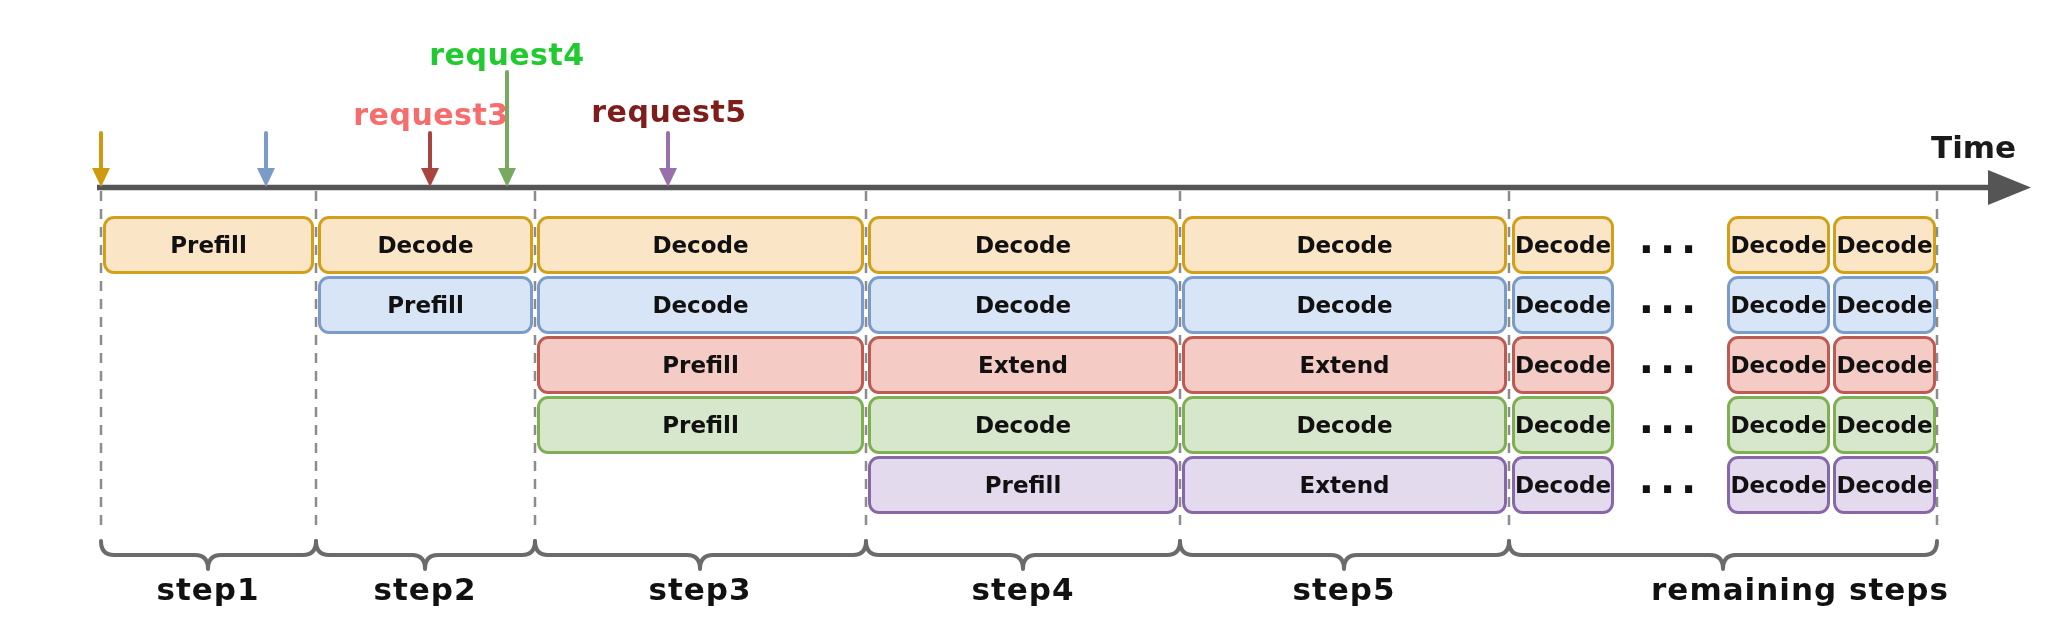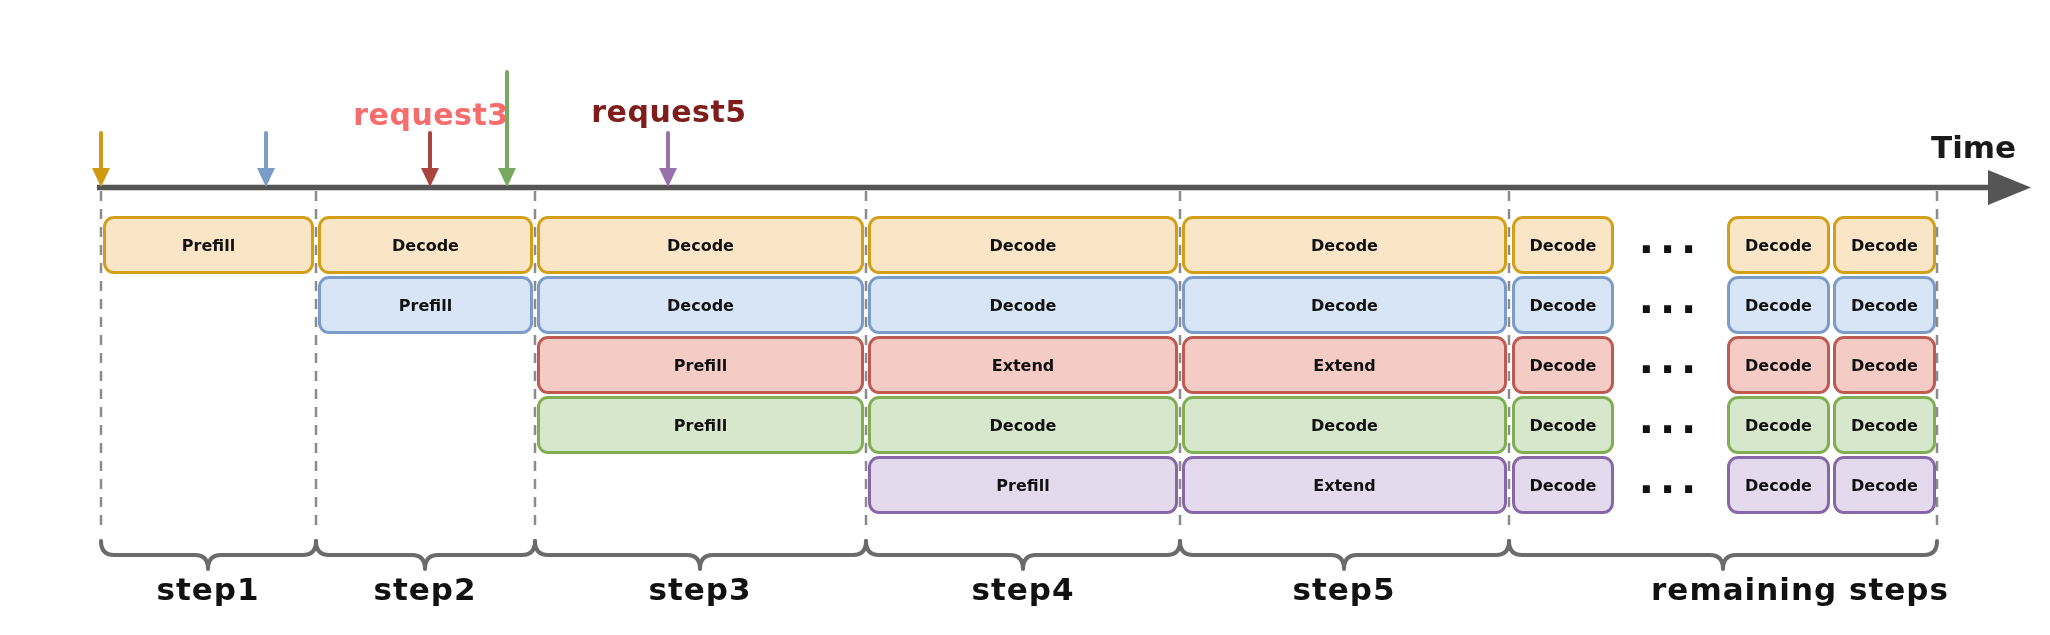--- a/index.html
+++ b/index.html
@@ -12,21 +12,21 @@
     position:absolute;transform:translateX(-50%);
     font-size:30px;font-weight:600;white-space:nowrap;letter-spacing:0.5px;
   }
   .time-label{
     position:absolute;font-size:31px;font-weight:700;color:#1a1a1a;white-space:nowrap;
   }
   .box{
     position:absolute;box-sizing:border-box;
     border:3px solid;border-radius:11px;
     display:flex;align-items:center;justify-content:center;
-    font-size:16px;font-weight:600;color:#111;white-space:nowrap;overflow:hidden;
+    font-size:23px;font-weight:600;color:#111;white-space:nowrap;overflow:hidden;
   }
   .dots{
     position:absolute;display:flex;align-items:center;justify-content:center;
     font-size:40px;font-weight:700;letter-spacing:6px;color:#111;
     padding-bottom:12px;box-sizing:border-box;
   }
   .step-label{
     position:absolute;transform:translateX(-50%);top:571px;
     font-size:31px;font-weight:600;color:#111;white-space:nowrap;letter-spacing:1px;
   }
@@ -78,20 +78,21 @@
       <path d="M 101 541 Q 101 555 114 555 L 195 555 Q 208 555 208 569 Q 208 555 221 555 L 303 555 Q 316 555 316 541"></path>
       <path d="M 316 541 Q 316 555 329 555 L 412 555 Q 425 555 425 569 Q 425 555 438 555 L 522 555 Q 535 555 535 541"></path>
       <path d="M 535 541 Q 535 555 548 555 L 687 555 Q 700 555 700 569 Q 700 555 713 555 L 853 555 Q 866 555 866 541"></path>
       <path d="M 866 541 Q 866 555 879 555 L 1010 555 Q 1023 555 1023 569 Q 1023 555 1036 555 L 1167 555 Q 1180 555 1180 541"></path>
       <path d="M 1180 541 Q 1180 555 1193 555 L 1331 555 Q 1344 555 1344 569 Q 1344 555 1357 555 L 1496 555 Q 1509 555 1509 541"></path>
       <path d="M 1509 541 Q 1509 555 1522 555 L 1710 555 Q 1723 555 1723 569 Q 1723 555 1736 555 L 1924 555 Q 1937 555 1937 541"></path>
     </g>
   </svg>
 
   <span class="req-label" style="left: 431px; top: 97px; color: rgb(247, 108, 108);">request3</span>
+  <span class="req-label" style="left: 507px; top: 37px; color: rgb(33, 203, 47);">request4</span>
   <span class="req-label" style="left: 669px; top: 94px; color: #7f1d1d;">request5</span>
 
   <span class="time-label" style="left:1931px;top:129px">Time</span>
 
   <div id="boxes-layer">
       <div class="box" style="left: 103px; top: 216px; width: 211px; height: 58px; background: rgb(251, 229, 199); border-color: rgb(210, 160, 24);">Prefill</div>
       <div class="box" style="left: 318px; top: 216px; width: 215px; height: 58px; background: rgb(251, 229, 199); border-color: rgb(210, 160, 24);">Decode</div>
       <div class="box" style="left: 537px; top: 216px; width: 327px; height: 58px; background: rgb(251, 229, 199); border-color: rgb(210, 160, 24);">Decode</div>
       <div class="box" style="left: 868px; top: 216px; width: 310px; height: 58px; background: rgb(251, 229, 199); border-color: rgb(210, 160, 24);">Decode</div>
       <div class="box" style="left: 1182px; top: 216px; width: 325px; height: 58px; background: rgb(251, 229, 199); border-color: rgb(210, 160, 24);">Decode</div>

